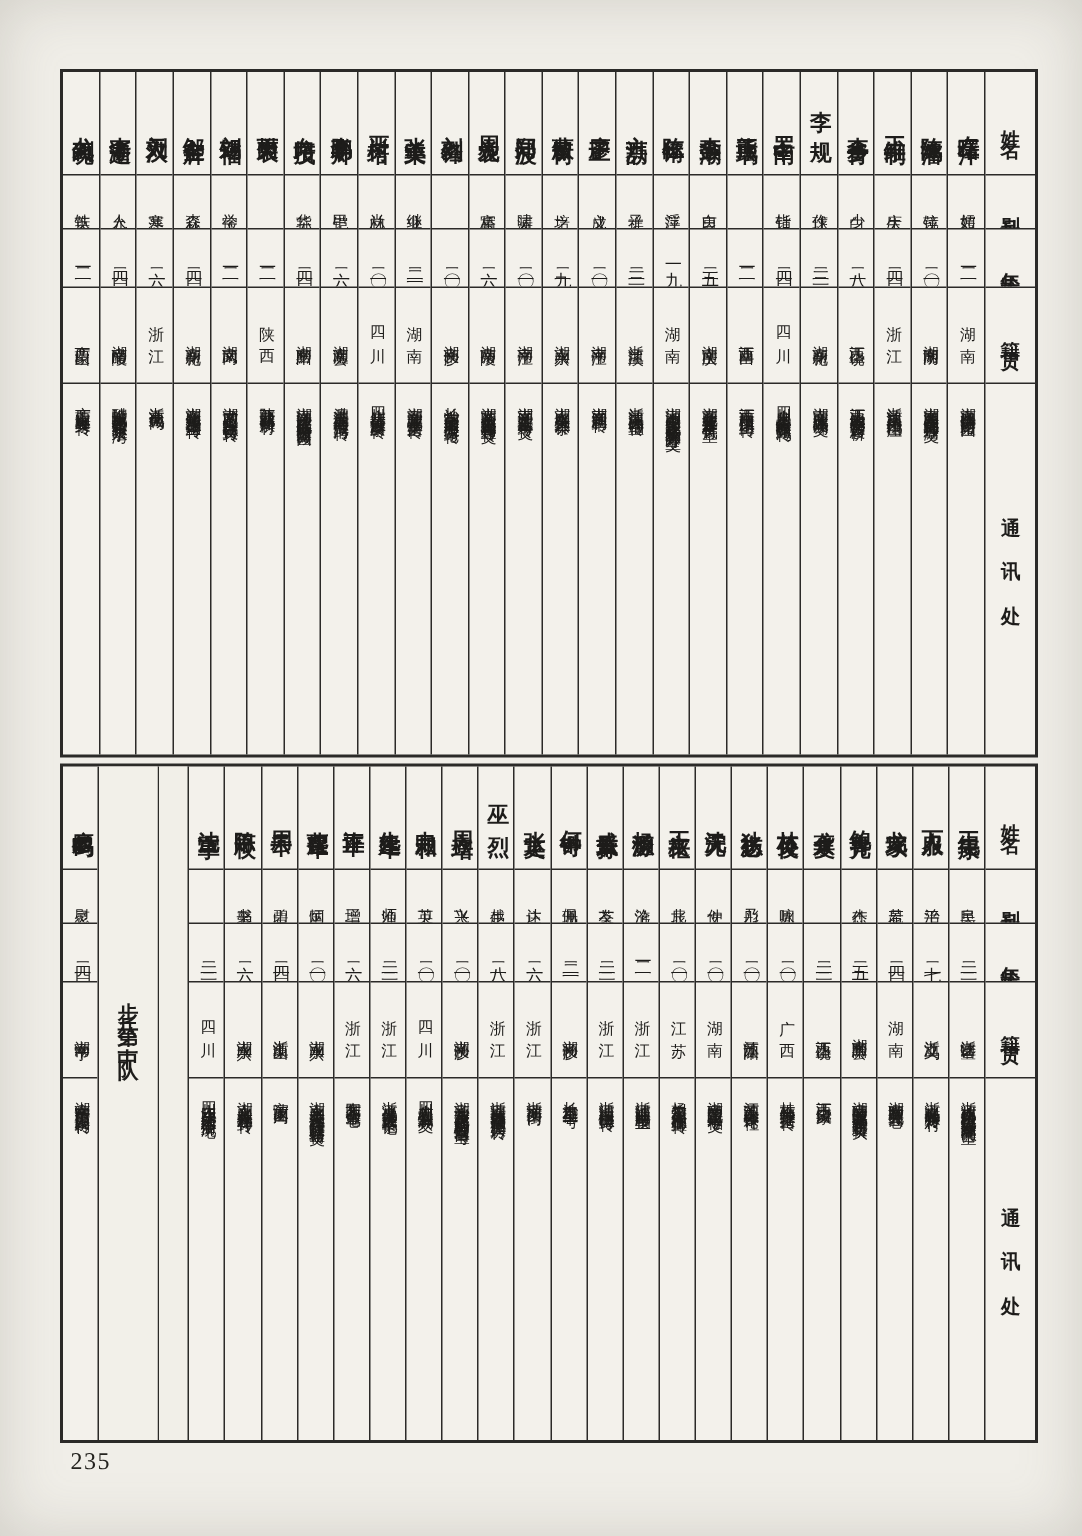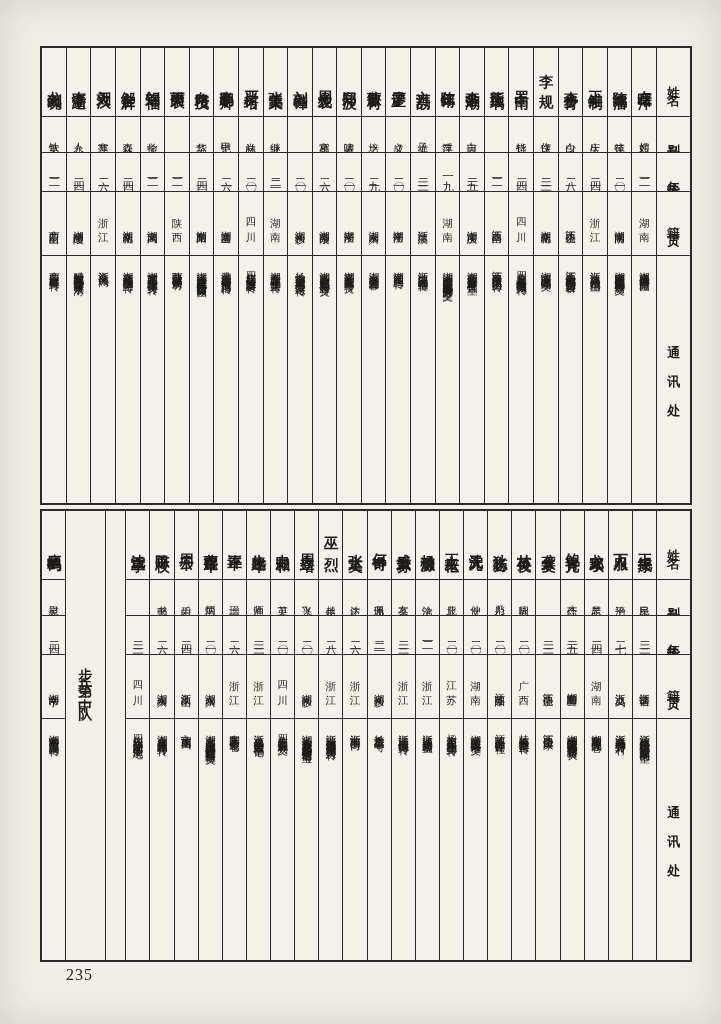--- a/index.html
+++ b/index.html
@@ -40,21 +40,21 @@
   .c-address{flex:1;justify-content:flex-start;padding-top:7px;font-size:10.5px;line-height:11.5px;}
   .hdr{font-weight:700;font-size:13px;letter-spacing:.55em;justify-content:center;padding-top:4px;}
   .hdr.c-address{letter-spacing:2.3em;justify-content:center;padding-top:0;}
   .hdr.c-alias,.hdr.c-age{letter-spacing:.15em;}
   .seclabel{
     position:absolute;top:146px;left:50%;transform:translateX(-50%);
     writing-mode:vertical-rl;text-orientation:upright;
     font-size:14px;font-weight:700;letter-spacing:.55em;white-space:nowrap;
   }
   .pagenum{
-    position:absolute;left:66px;top:966px;
+    position:absolute;left:47px;top:966px;
     font-family:"Liberation Serif",serif;font-size:16px;color:#24231f;
     letter-spacing:1px;
   }
 </style>
 </head>
 <body>
 
 <div class="paper-edge"></div>
 
 <div class="vtable" id="table-top">

